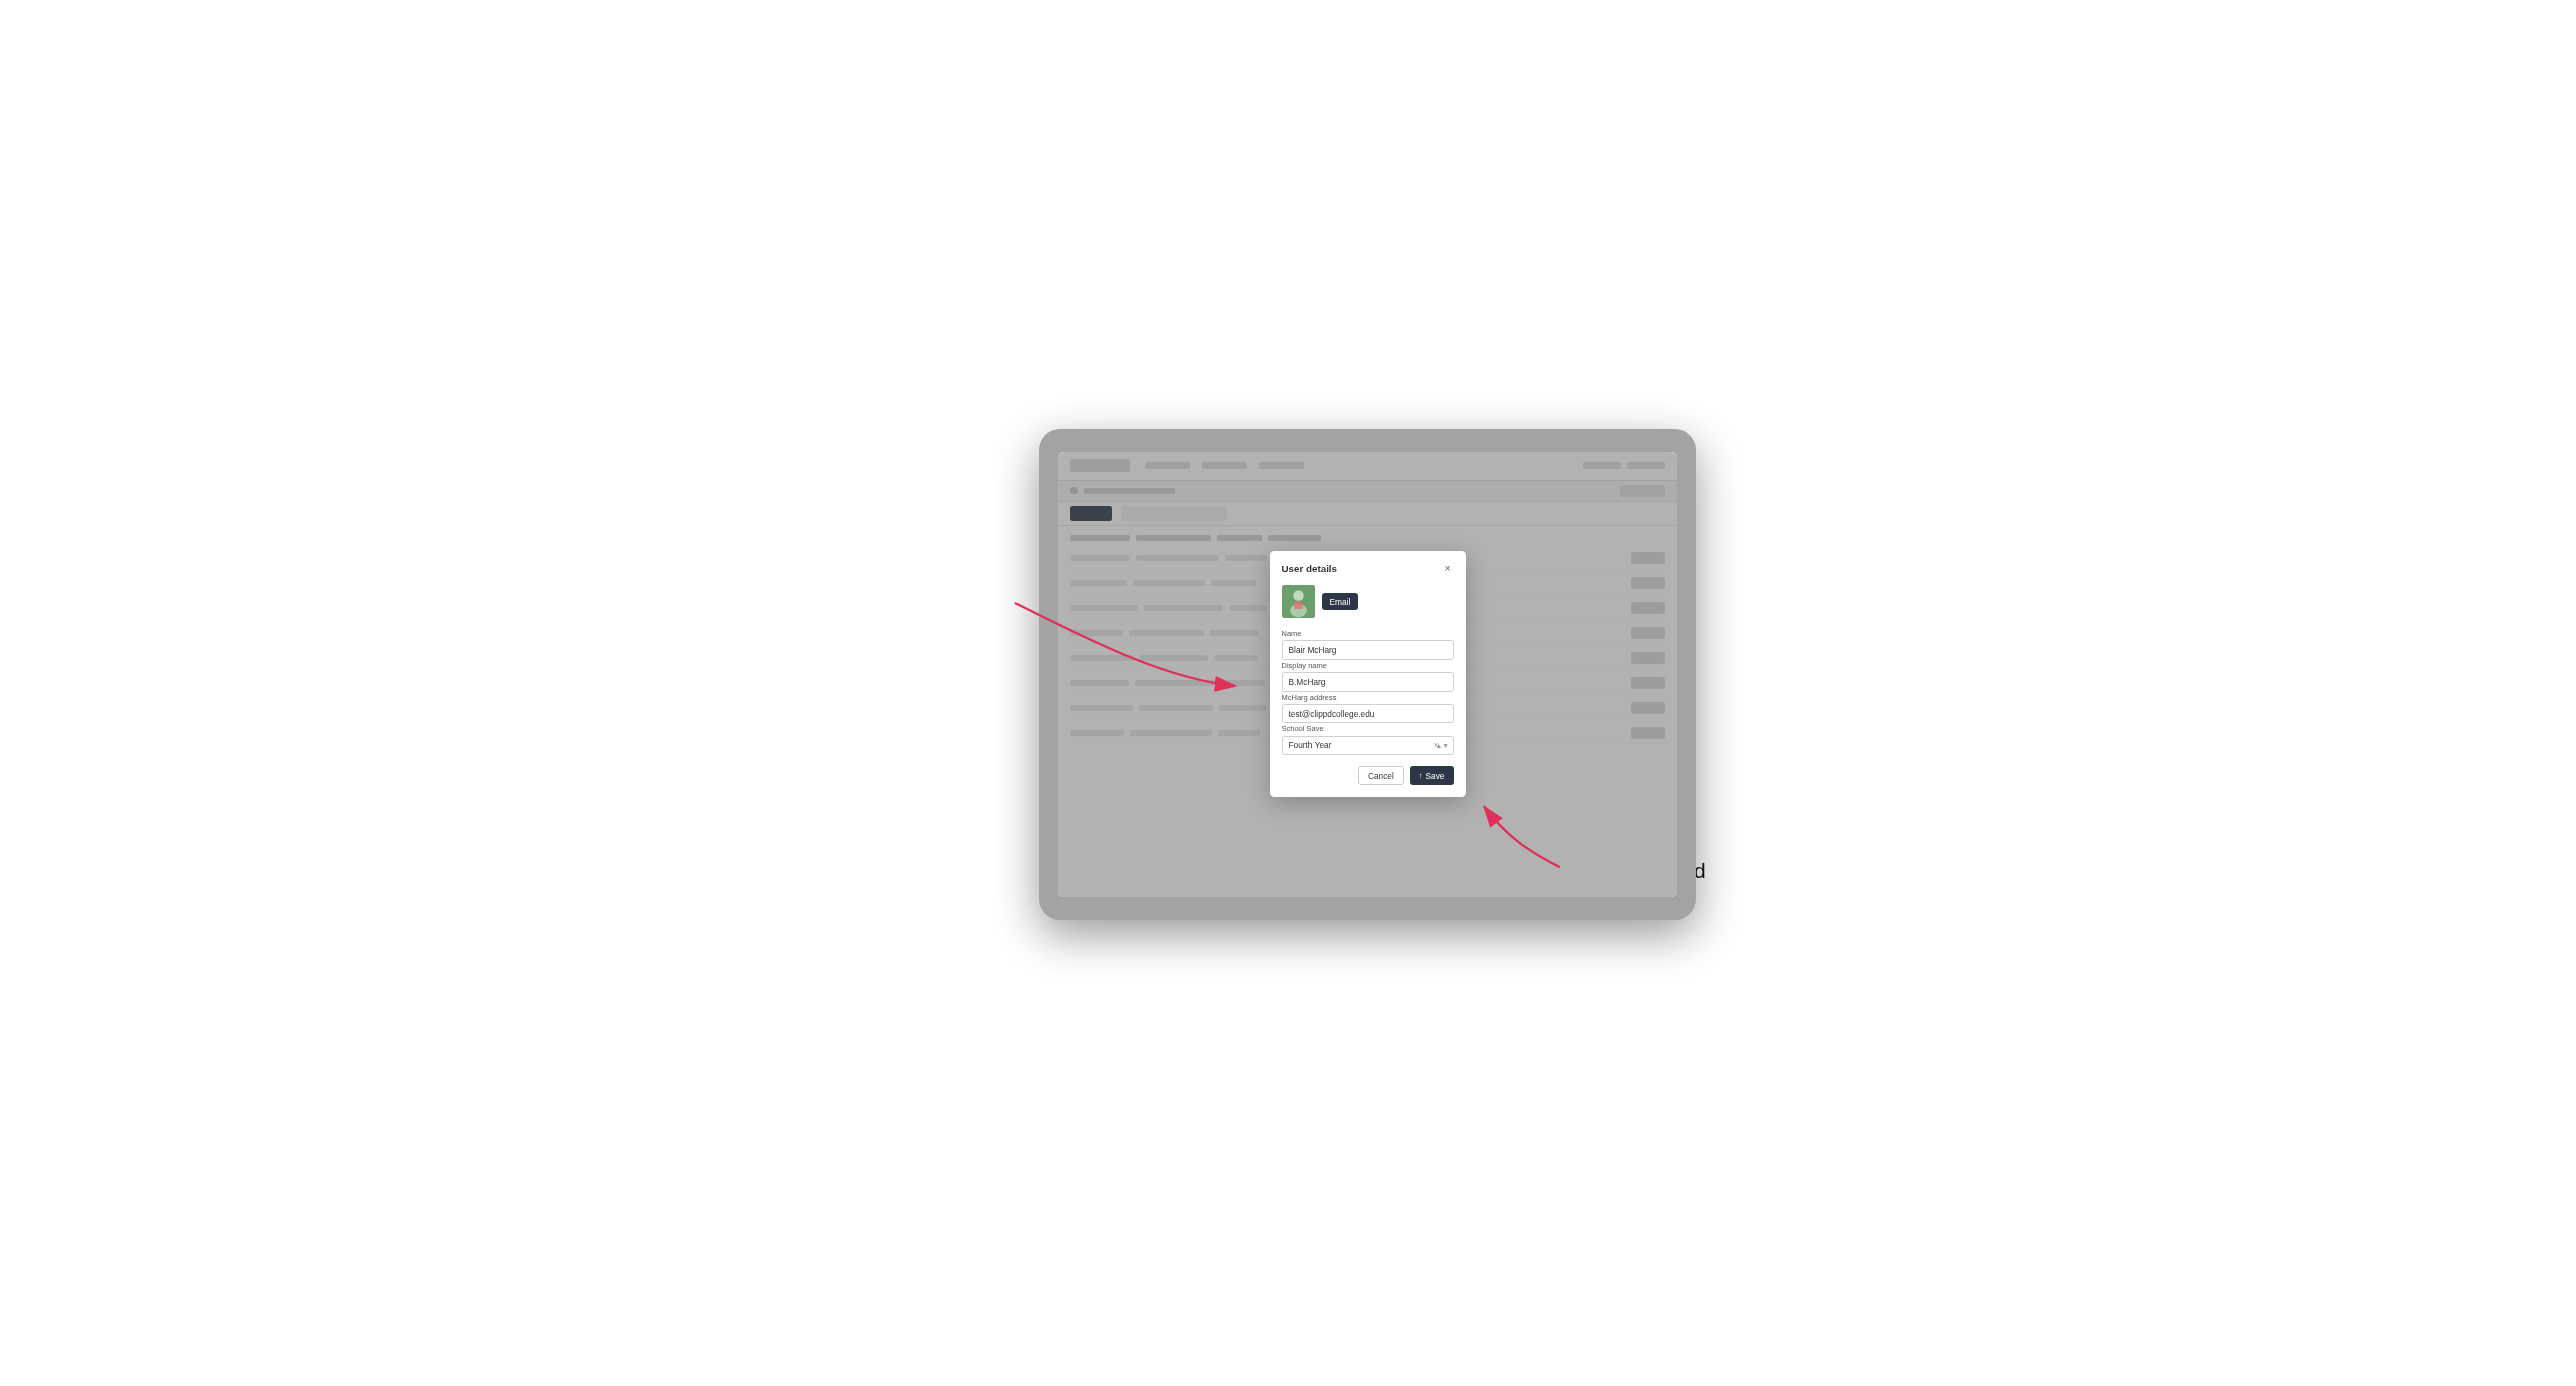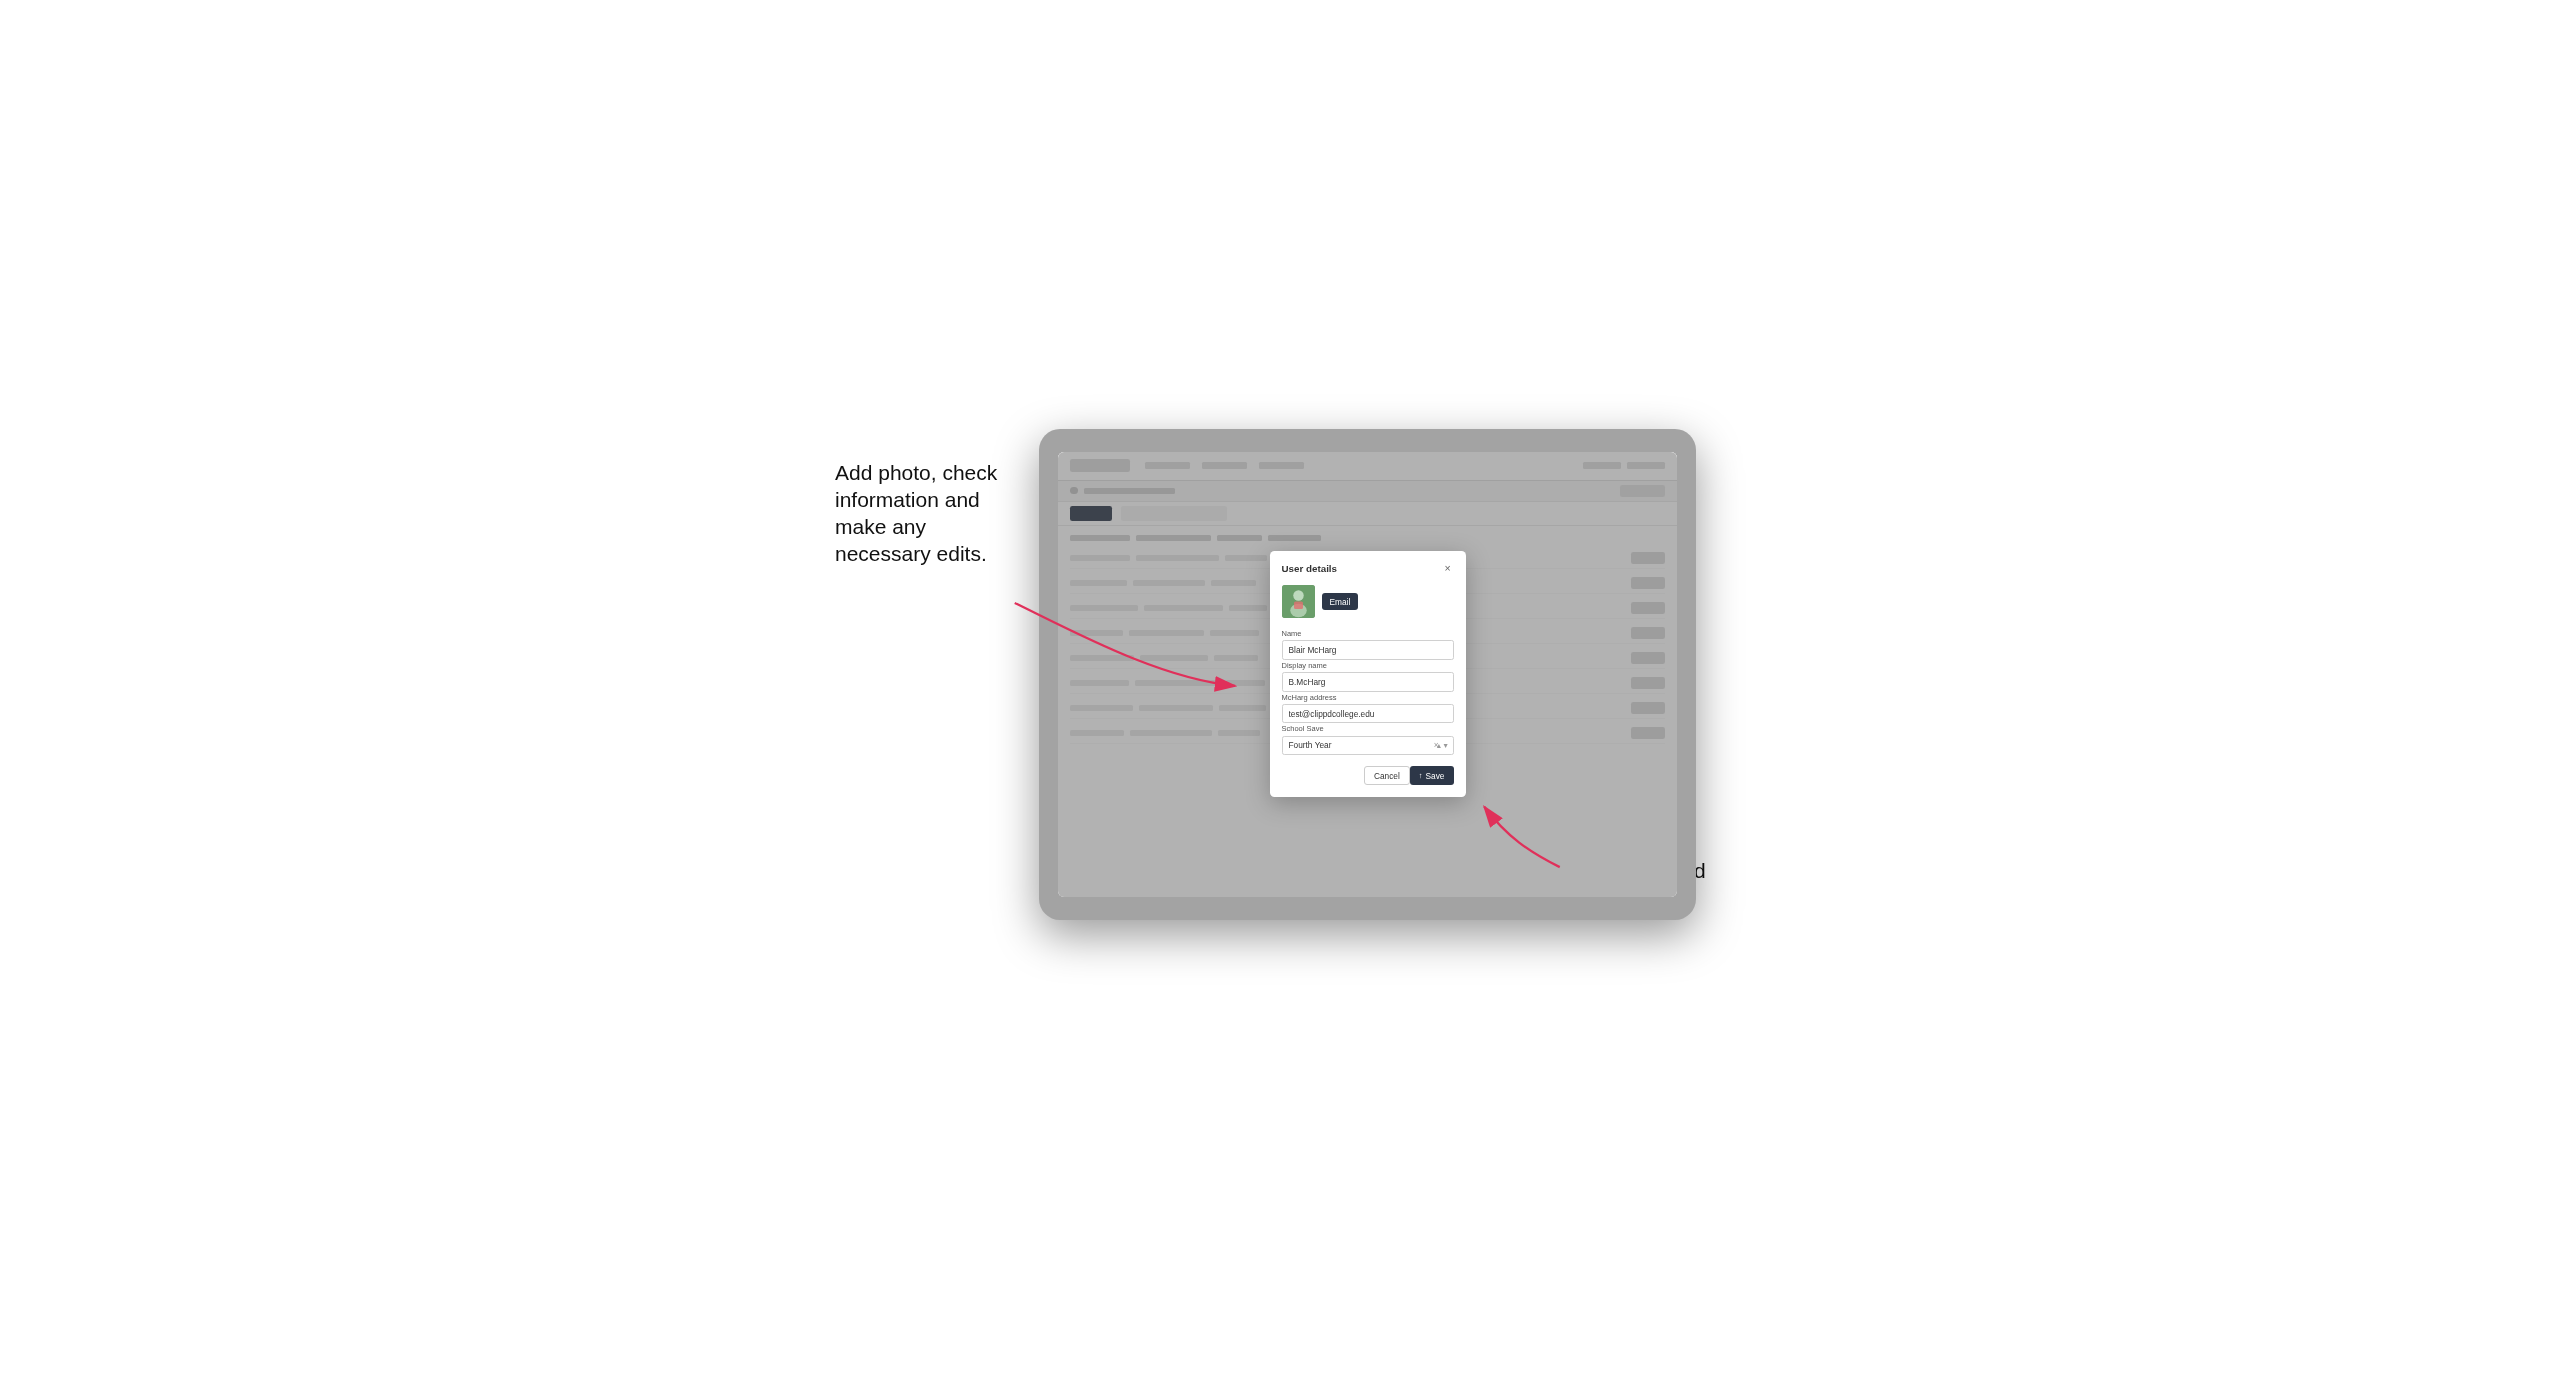--- a/index.html
+++ b/index.html
@@ -380,20 +380,21 @@
       top: 50%;
       transform: translateY(-50%);
       color: #999;
       font-size: 6.8px;
     }
 
     
     .modal-footer {
       display: flex;
       justify-content: flex-end;
+      gap: 6px;
       margin-top: 10.6px;
     }
 
     .btn-cancel {
       background: #fff;
       border: 0.8px solid #ccc;
       border-radius: 3px;
       padding: 3.8px 9px;
       font-size: 8.3px;
       color: #333;
@@ -421,26 +422,20 @@
     .person-svg {
       width: 33px;
       height: 33px;
     }
   </style>
 </head>
 <body>
 
 <div class="scene">
 
-  <div class="annotation-left">
-    <span>Add photo, check</span><br>
-    <span>information and</span><br>
-    <span>make any</span><br>
-    <span>necessary edits.</span>
-  </div>
 
   <div class="annotation-right">
     Complete and<br>hit <strong>Save</strong><span>.</span>
   </div>
 
   <div class="tablet">
     <div class="tablet-screen">
 
       <div class="app-bg">
 

